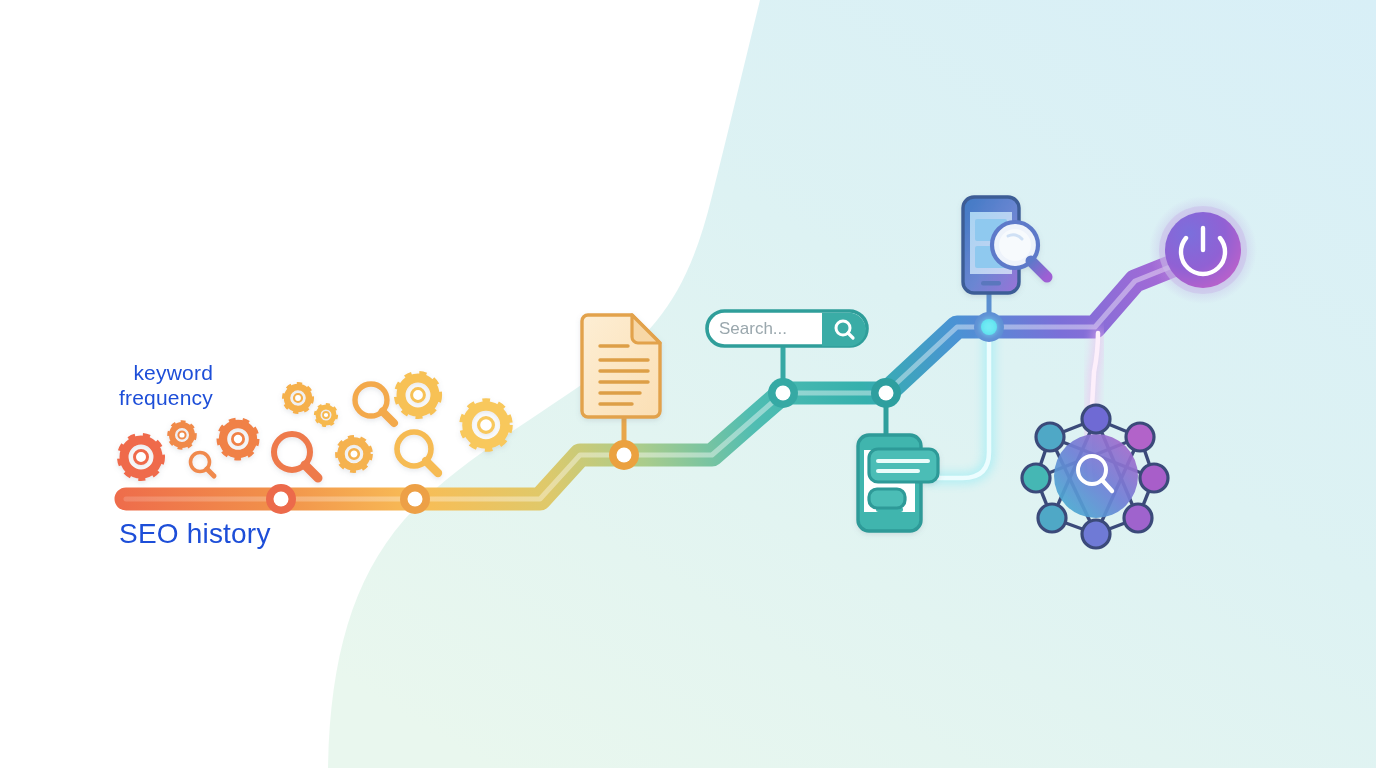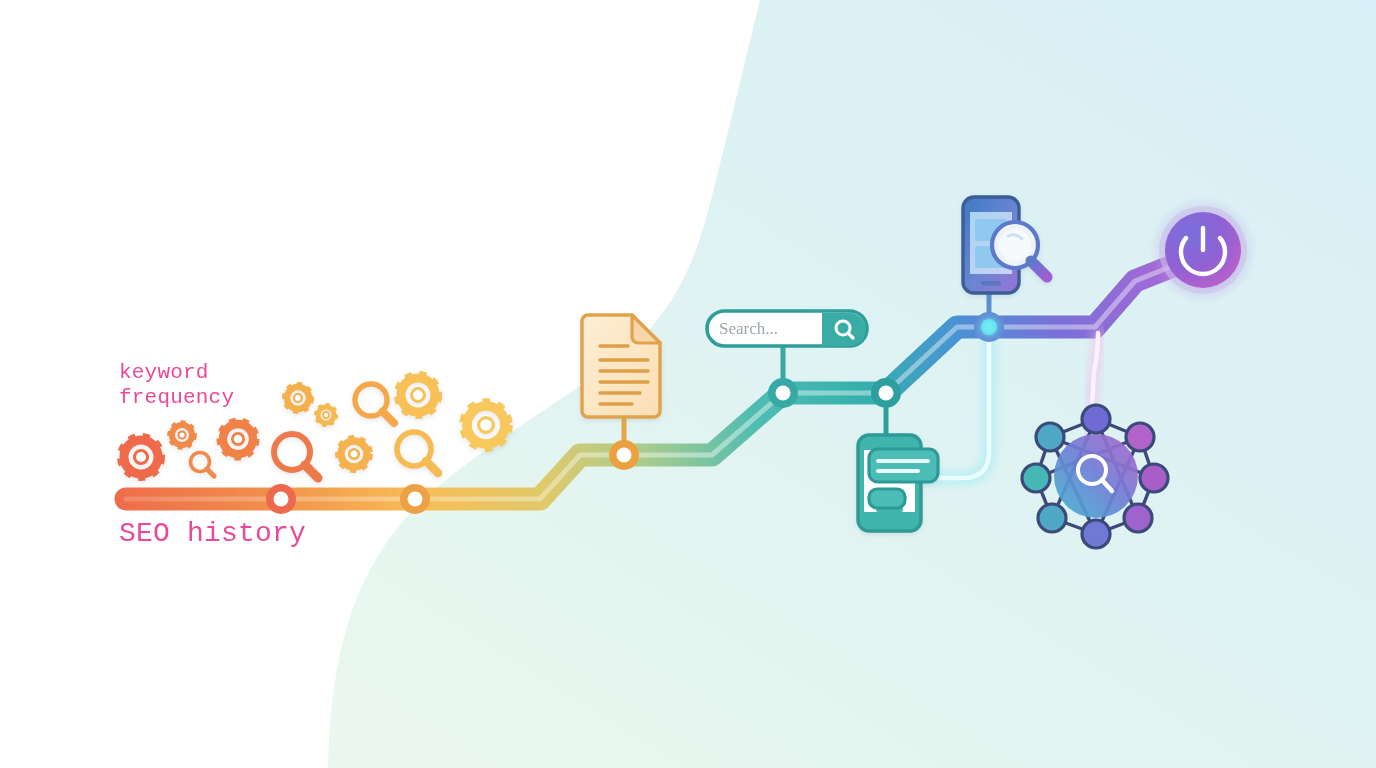--- a/index.html
+++ b/index.html
@@ -5,33 +5,34 @@
   html,body{margin:0;padding:0;}
   body{
     width:1376px;height:768px;overflow:hidden;
     font-family:"Liberation Sans", sans-serif;
     background:#ffffff;
   }
   #stage{position:relative;width:1376px;height:768px;overflow:hidden;background:#ffffff;}
   #scene{position:absolute;inset:0;width:100%;height:100%;}
   .lbl{
     position:absolute;
-    color:#ec4899;
-    font-family:Liberation Mono, monospace;
+    color:#1d4ed8;
+    font-family:Liberation Sans, sans-serif;
     font-size:21px;
     line-height:25px;
     letter-spacing:0.2px;
     white-space:pre-line;
+    text-align:right;
   }
   #label-keyword{left:119px;top:360px;}
   #label-seo{left:119px;top:521px;font-size:28px;}
   #search-placeholder{
     position:absolute;left:719px;top:317px;width:100px;height:24px;
     color:#9aa7ad;font-size:17px;line-height:24px;
-    font-family:Liberation Serif, serif;
+    font-family:Liberation Sans, sans-serif;
     pointer-events:none;
   }
 </style>
 </head>
 <body>
 
 <div id="stage">
 
   <svg id="scene" viewBox="0 0 1376 768" xmlns="http://www.w3.org/2000/svg">
     <defs>

